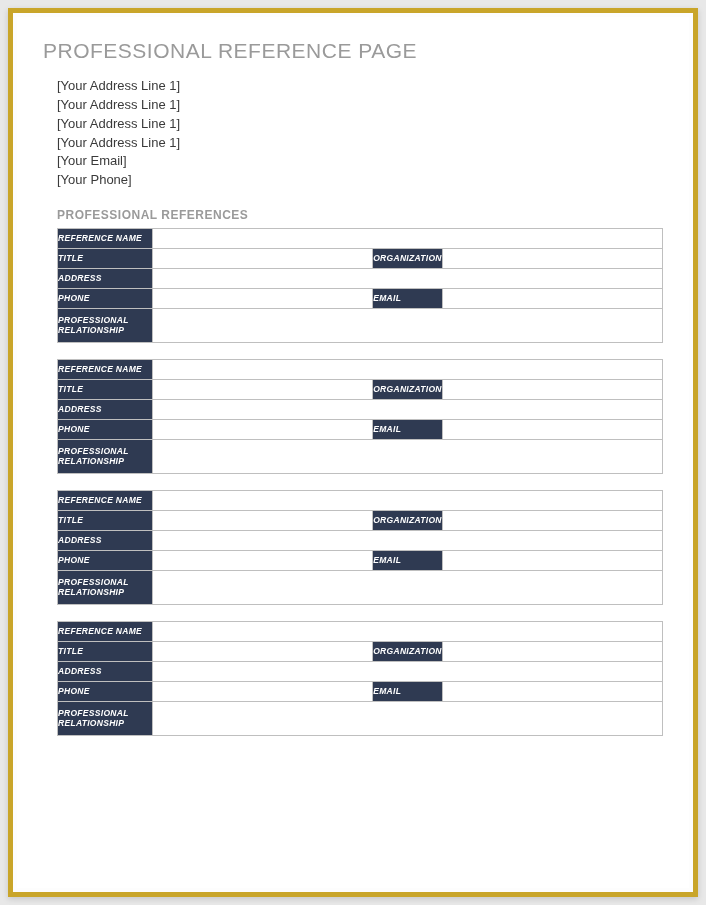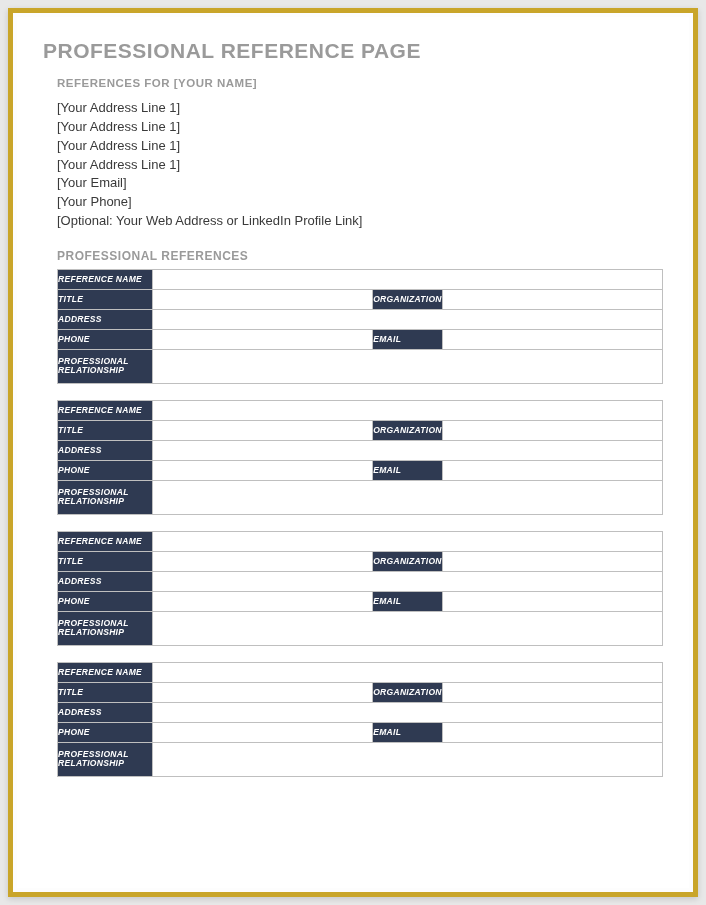--- a/index.html
+++ b/index.html
@@ -20,21 +20,21 @@
   }
   .page {
     width: 100%;
     height: 100%;
     background: #ffffff;
     padding: 22px 26px 10px 26px;
     overflow: hidden;
   }
   .page-title {
     font-size: 21px;
-    font-weight: bold;
+    font-weight: normal;
     color: #9a9a9a;
     letter-spacing: 0.5px;
     margin-bottom: 14px;
   }
   .sub-title {
     font-size: 11.5px;
     font-weight: bold;
     color: #9a9a9a;
     letter-spacing: 0.5px;
     margin-left: 14px;
@@ -90,30 +90,28 @@
   .tall .lbl, .tall .val { height: 34px; }
 </style>
 </head>
 <body>
 
 <div class="outer-frame">
   <div class="page">
 
     <div class="page-title">PROFESSIONAL REFERENCE PAGE</div>
 
-    <div class="sub-title">REFERENCES FOR [YOUR NAME]</div>
 
     <div class="contact-block">
       <div class="contact-line">[Your Address Line 1]</div>
       <div class="contact-line">[Your Address Line 1]</div>
       <div class="contact-line">[Your Address Line 1]</div>
       <div class="contact-line">[Your Address Line 1]</div>
       <div class="contact-line">[Your Email]</div>
       <div class="contact-line">[Your Phone]</div>
-      <div class="contact-line">[Optional: Your Web Address or LinkedIn Profile Link]</div>
     </div>
 
     <div class="section-title">PROFESSIONAL REFERENCES</div>
 
     <table class="ref-table">
       <tbody>
           <tr>
         <td class="lbl lbl-col1">REFERENCE NAME</td>
         <td class="val" colspan="3"></td>
       </tr>

